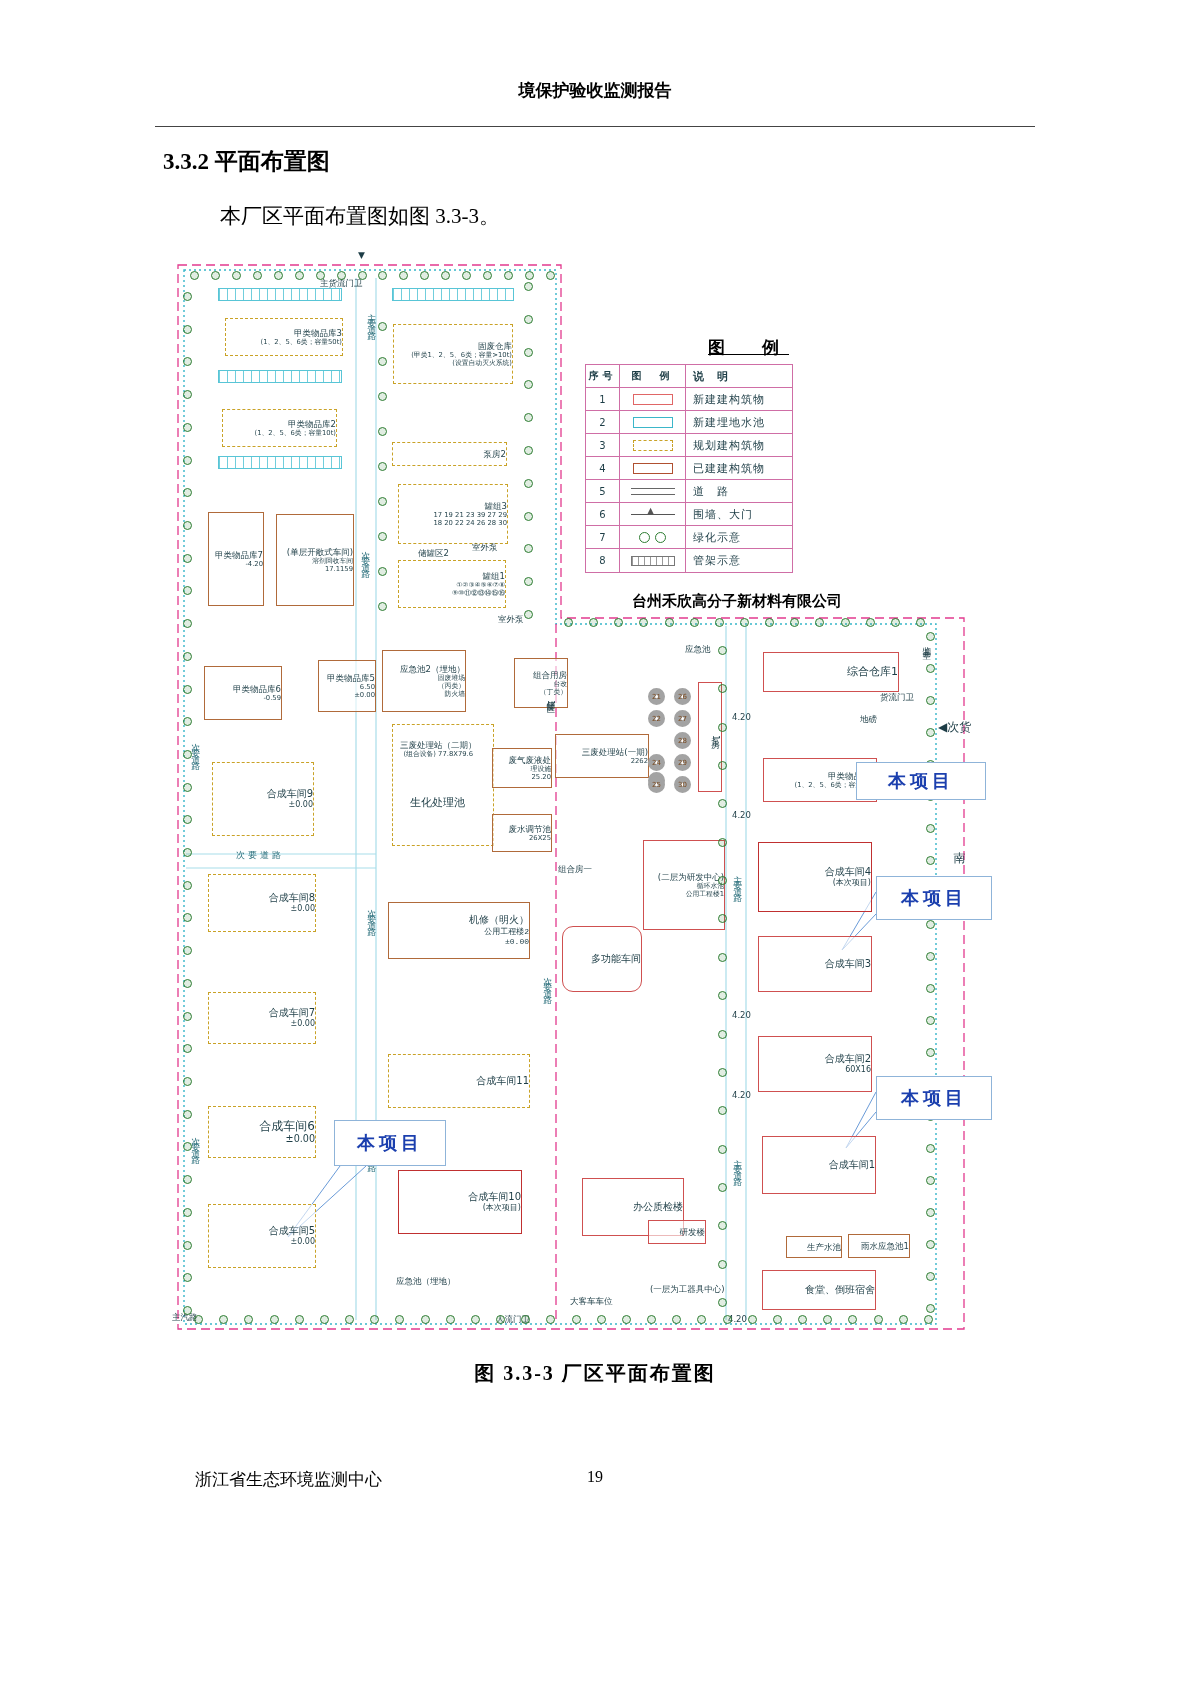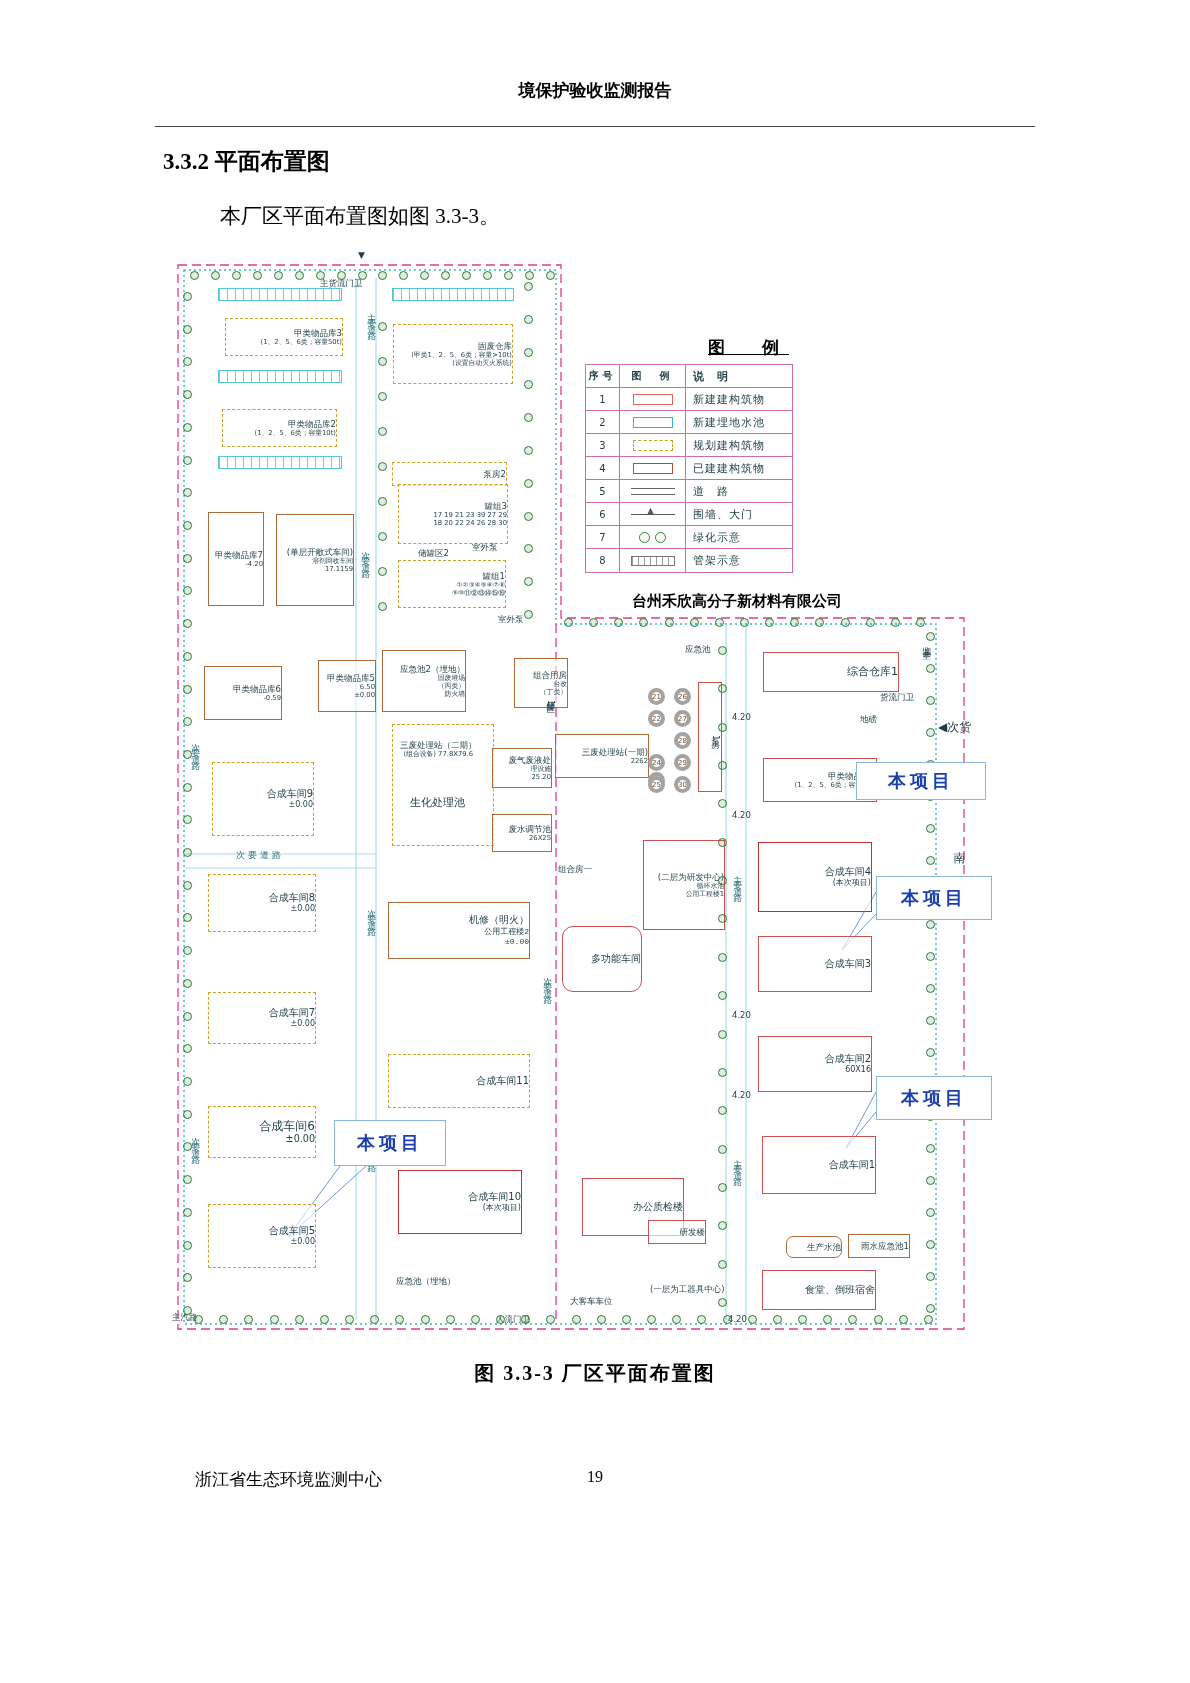--- a/index.html
+++ b/index.html
@@ -26,21 +26,21 @@
   .bnew{border:1.8px solid #c03030}
   .vtext div{writing-mode:vertical-rl;letter-spacing:2px}
   .lab{white-space:nowrap}
   .vlab{writing-mode:vertical-rl;letter-spacing:2px;white-space:nowrap}
   .vroad{writing-mode:vertical-rl;letter-spacing:6px;color:#2a6f7c;font-size:9px;white-space:nowrap}
   .s-wide{letter-spacing:28px;font-size:12px;color:#1d3d46}
   .road{color:#2a6f7c;font-size:9px;letter-spacing:3px;white-space:nowrap}
   .company{font-family:"Liberation Serif",serif;font-weight:bold;font-size:15px;color:#000;white-space:nowrap}
   .park{border:1px solid #58c5d6;background:repeating-linear-gradient(90deg,rgba(88,197,214,.85) 0 1px,transparent 1px 8px)}
   .tree{position:absolute;width:9px;height:9px;border:1.2px solid #2e7d32;border-radius:50%;background:rgba(46,125,50,.14)}
-  .tank{position:absolute;width:17px;height:17px;border:4px solid #a3a3a3;border-radius:50%;font-size:7px;display:flex;align-items:center;justify-content:center;color:#7a4a20;background:#fff}
+  .tank{position:absolute;width:17px;height:17px;border:7px solid #a3a3a3;border-radius:50%;font-size:7px;display:flex;align-items:center;justify-content:center;color:#7a4a20;background:#fff}
   .callout{position:absolute;background:#fff;border:1px solid #8fb4d9;color:#1b3fae;font-weight:bold;font-size:18px;letter-spacing:4px;display:flex;align-items:center;justify-content:center;font-family:"Liberation Serif",serif;z-index:5}
 
   
   .legend{position:absolute;left:415px;top:74px;width:208px;background:#fff;z-index:4}
   .legend-title{text-align:right;font-family:"Liberation Serif",serif;font-weight:bold;font-size:17px;letter-spacing:10px;padding-right:4px;color:#000;text-decoration:underline}
   .legend-table{border:1px solid #cf6ea6;margin-top:5px}
   .lg-row{display:flex;border-bottom:1px solid #cf6ea6;height:23px;align-items:stretch}
   .lg-row:last-child{border-bottom:none}
   .lg-head{font-weight:bold;letter-spacing:4px}
   .lg-c1{width:34px;border-right:1px solid #cf6ea6;font-size:10px;display:flex;align-items:center;justify-content:center}
@@ -176,21 +176,21 @@
     </div>
     <div class="pi bp" style="left: 223px; top: 62px; width: 120px; height: 60px;">
       <div>固废仓库</div>
       <div>(甲类1、2、5、6类；容量&gt;10t)</div>
       <div>(设置自动灭火系统)</div>
     </div>
     <div class="pi bp" style="left: 52px; top: 147px; width: 115px; height: 38px;">
       <div>甲类物品库2</div>
       <div>(1、2、5、6类；容量10t)</div>
     </div>
-    <div class="pi bp" style="left: 222px; top: 180px; width: 115px; height: 24px; margin-top: 20px;">
+    <div class="pi bp" style="left: 222px; top: 180px; width: 115px; height: 24px;">
       <div>泵房2</div>
     </div>
     <div class="pi bp" style="left: 228px; top: 222px; width: 110px; height: 60px;">
       <div>罐组3</div>
       <div>17 19 21 23 39 27 29</div>
       <div>18 20 22 24 26 28 30</div>
     </div>
     <div class="pi lab" style="left: 248px; top: 286px;">
       <div>储罐区2</div>
     </div>
@@ -348,21 +348,21 @@
     <div class="pi bn" style="left: 592px; top: 874px; width: 114px; height: 58px; font-size: 10px;">
       <div>合成车间1</div>
     </div>
     <div class="pi bp" style="left: 38px; top: 942px; width: 108px; height: 64px; font-size: 10px;">
       <div>合成车间5</div>
       <div>±0.00</div>
     </div>
     <div class="pi lab" style="left: 226px; top: 1014px;">
       <div>应急池（埋地）</div>
     </div>
-    <div class="pi bb" style="left: 616px; top: 974px; width: 56px; height: 22px; border-radius: 7px;">
+    <div class="pi bb" style="left: 616px; top: 974px; width: 56px; height: 22px;">
       <div>生产水池</div>
     </div>
     <div class="pi bb" style="left: 678px; top: 972px; width: 62px; height: 24px;">
       <div>雨水应急池1</div>
     </div>
     <div class="pi bn" style="left: 592px; top: 1008px; width: 114px; height: 40px; font-size: 10px;">
       <div>食堂、倒班宿舍</div>
     </div>
     <div class="pi lab" style="left: 480px; top: 1022px;">
       <div>(一层为工器具中心)</div>

